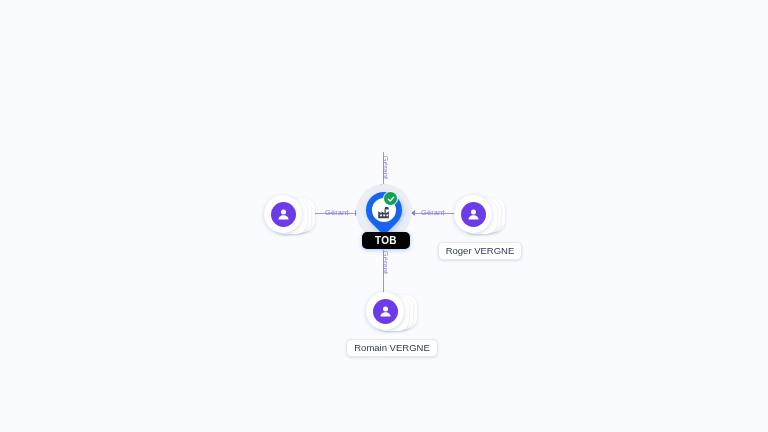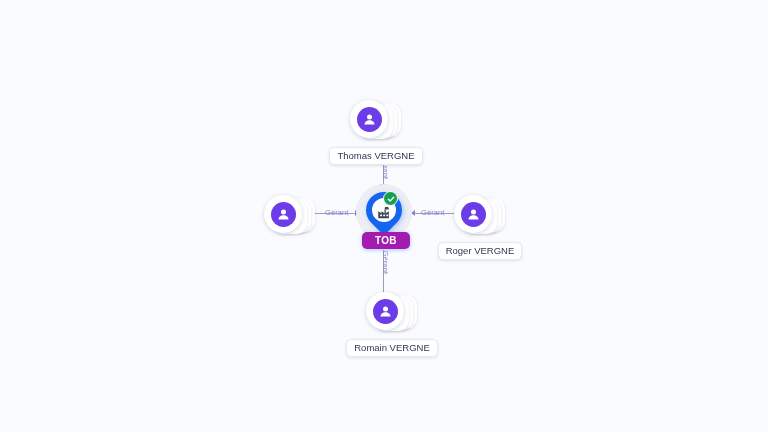--- a/index.html
+++ b/index.html
@@ -156,21 +156,21 @@
     border-radius: 50%;
     background: #12a150;
     border: 1.5px solid #ffffff;
     display: flex;
     align-items: center;
     justify-content: center;
   }
   .company-chip {
     position: absolute;
     left: 14px; top: 48px;
-    background: #a21caf;
+    background: #000000;
     color: #ffffff;
     font-size: 10px;
     font-weight: bold;
     padding: 3px 13px;
     border-radius: 5px;
     box-shadow: 0 1px 4px rgba(11,110,244,.35);
     white-space: nowrap;
     letter-spacing: .3px;
     text-align: right;
   }
@@ -188,36 +188,20 @@
   <div class="edge-label" style="left:325px; top:208px;">Gérant</div>
   <div class="arrow arrow-right" style="left:355px; top:210px;"></div>
 
   <div class="edge-line edge-h" style="left:404px; top:213px; width:52px;"></div>
   <div class="edge-label" style="left:421px; top:208px;">Gérant</div>
   <div class="arrow arrow-left" style="left:411px; top:210px;"></div>
 
   <div class="edge-line edge-v" style="left:383px; top:250px; height:48px;"></div>
   <div class="edge-label vertical" style="left:370px; top:258px; width:30px; text-align:center;">Gérant</div>
 
-  <div class="person-node" style="left:328px; top:100px;">
-    <div class="avatar-stack">
-      <div class="stack-card c3"></div>
-      <div class="stack-card c2"></div>
-      <div class="stack-card c1"></div>
-      <div class="avatar-circle">
-        <div class="avatar-inner">
-          <svg width="15" height="15" viewBox="0 0 24 24" fill="#ffffff">
-            <circle cx="12" cy="8" r="4"></circle>
-            <path d="M4 20c0-4.4 3.6-7 8-7s8 2.6 8 7z"></path>
-          </svg>
-        </div>
-      </div>
-    </div>
-    <div class="name-chip">Thomas VERGNE</div>
-  </div>
 
   <div class="person-node" style="left:242px; top:195px;">
     <div class="avatar-stack">
       <div class="stack-card c3"></div>
       <div class="stack-card c2"></div>
       <div class="stack-card c1"></div>
       <div class="avatar-circle">
         <div class="avatar-inner">
           <svg width="15" height="15" viewBox="0 0 24 24" fill="#ffffff">
             <circle cx="12" cy="8" r="4"></circle>

